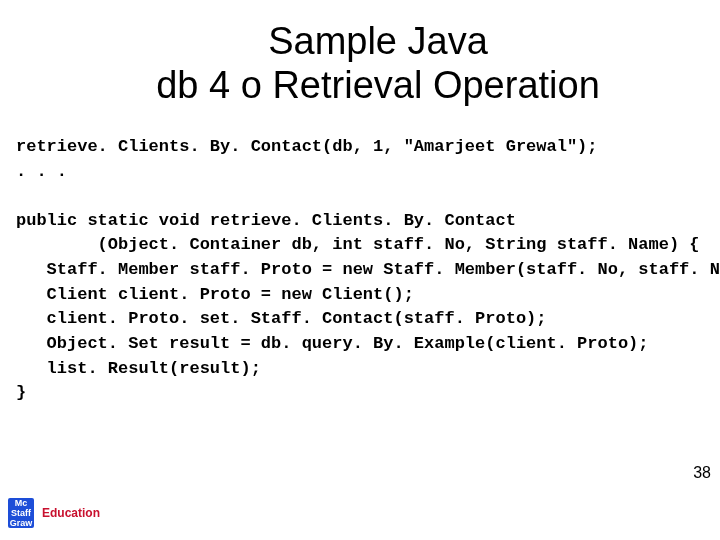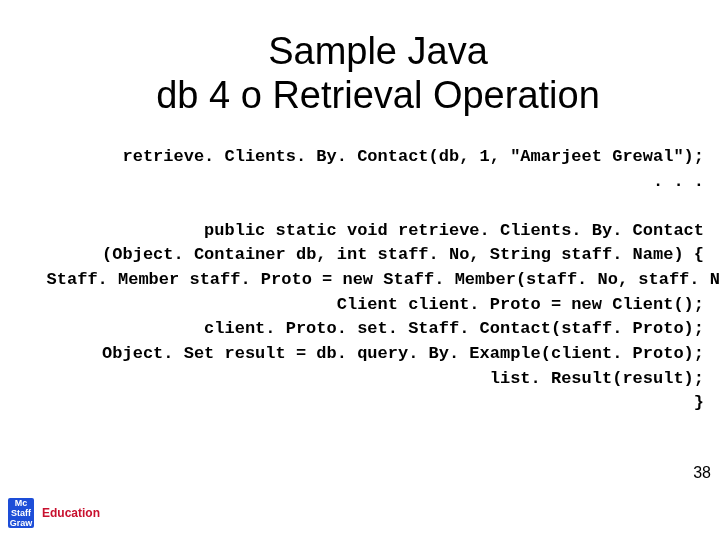--- a/index.html
+++ b/index.html
@@ -15,34 +15,33 @@
   .slide {
     width: 720px;
     height: 540px;
     position: relative;
     box-sizing: border-box;
   }
   .title {
     text-align: center;
     font-size: 38px;
     line-height: 1.15;
-    padding-top: 30px;
+    padding-top: 20px;
     font-weight: normal;
     color: #000;
     margin-left: 36px;
   }
   .code-block {
     padding: 0 16px;
     font-family: "Courier New", Courier, monospace;
     font-size: 17px;
     font-weight: bold;
     white-space: pre;
     color: #000;
     line-height: 1.45;
-    text-align: right;
   }
   .code-block.first {
     margin-top: 28px;
   }
   .code-block.second {
     margin-top: 24px;
   }
   .slide-number {
     position: absolute;
     right: 9px;

